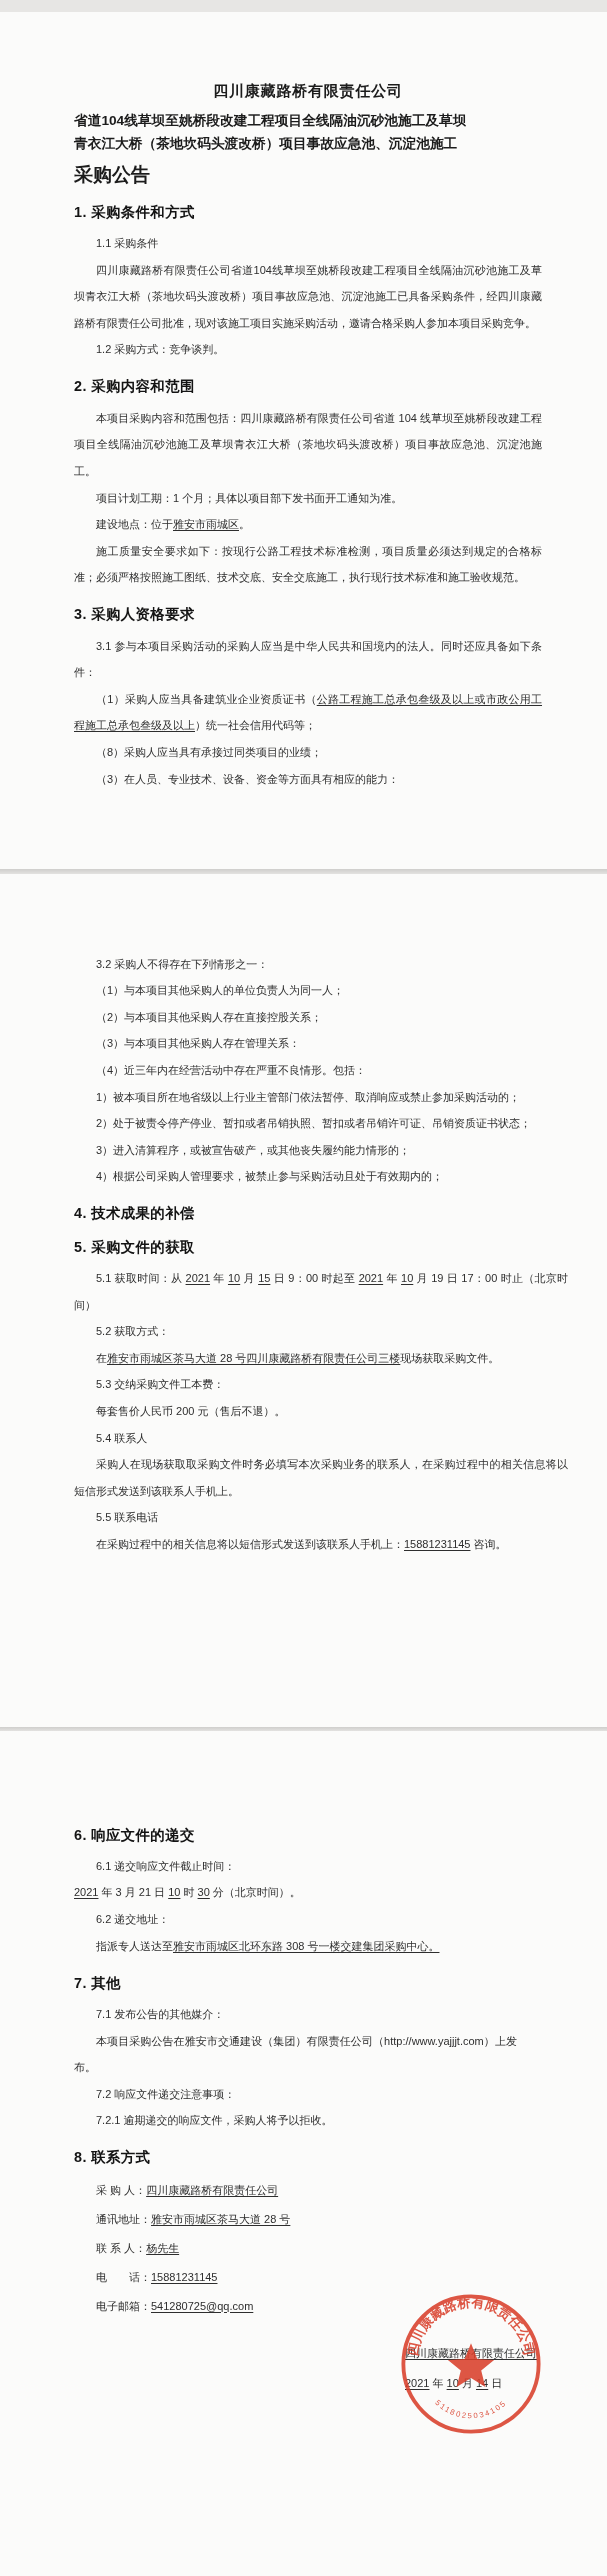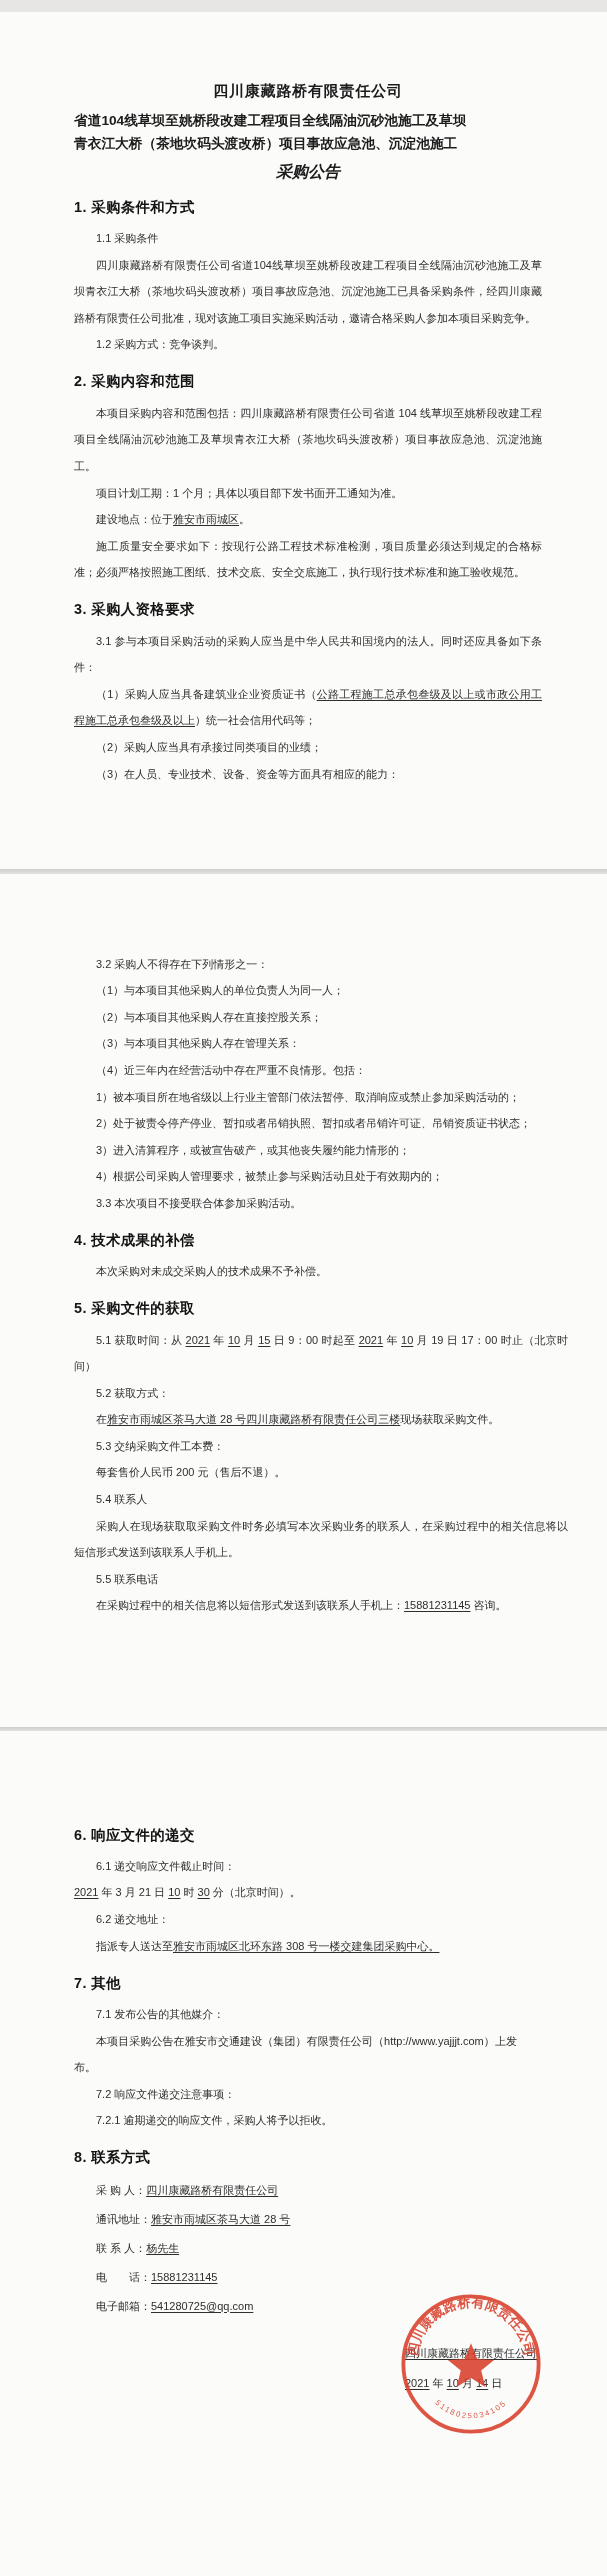--- a/index.html
+++ b/index.html
@@ -4,21 +4,21 @@
 <style>
   html,body{margin:0;padding:0;background:#e7e6e4;font-family:"Liberation Sans","DejaVu Sans",sans-serif;}
   .canvas{width:607px;margin:12px auto;background:#c2410c;}
   .page{width:607px;box-sizing:border-box;background:#fbfbfa;position:relative;overflow:hidden;color:#2d2d2d;}
   .page-sep{height:4.6px;background:linear-gradient(#cfcecc,#e3e2e0);}
   .p1{height:857px;padding:70px 65px 0 74px;}
   .p2{height:853px;padding:77px 39px 0 74px;}
   .p3{height:1022px;padding:80px 90px 0 74px;}
   .doc-company{text-align:center;font-size:15px;font-weight:700;color:#1c1c1c;margin:0 0 7.6px 0;letter-spacing:0.8px;}
   .doc-title{text-align:left;font-size:13.7px;font-weight:700;color:#1c1c1c;line-height:23.5px;margin:0;}
-  .doc-subtitle{text-align:center;font-size:16px;font-weight:700;color:#1c1c1c;margin:6.8px 0 0 0;font-style:italic;}
+  .doc-subtitle{font-size:19px;font-weight:700;color:#1c1c1c;margin:6.8px 0 0 0;}
   .sec-h{font-size:14.4px;font-weight:700;color:#141414;margin:14.4px 0 8.3px 0;letter-spacing:0.4px;}
   p.t{font-size:11px;line-height:26.6px;margin:0;text-align:justify;color:#2e2e2e;}
   .ind{text-indent:2em;}
   .u{text-decoration:underline;text-underline-offset:2.3px;}
   .contacts p.t{line-height:29px;}
   .sig-block{position:absolute;right:70px;top:607px;text-align:left;}
   .sig-block p{margin:0;font-size:11px;line-height:30px;color:#2e2e2e;}
   .stamp{position:absolute;left:398px;top:560px;width:146px;height:146px;opacity:.88;pointer-events:none;}
 </style>
 </head>
@@ -39,40 +39,38 @@
 
     <h2 class="sec-h">2. 采购内容和范围</h2>
     <p class="t ind">本项目采购内容和范围包括：四川康藏路桥有限责任公司省道 104 线草坝至姚桥段改建工程项目全线隔油沉砂池施工及草坝青衣江大桥（茶地坎码头渡改桥）项目事故应急池、沉淀池施工。</p>
     <p class="t ind">项目计划工期：1 个月；具体以项目部下发书面开工通知为准。</p>
     <p class="t ind"><span>建设地点：位于</span><span class="u">雅安市雨城区</span><span>。</span></p>
     <p class="t ind">施工质量安全要求如下：按现行公路工程技术标准检测，项目质量必须达到规定的合格标准；必须严格按照施工图纸、技术交底、安全交底施工，执行现行技术标准和施工验收规范。</p>
 
     <h2 class="sec-h">3. 采购人资格要求</h2>
     <p class="t ind">3.1 参与本项目采购活动的采购人应当是中华人民共和国境内的法人。同时还应具备如下条件：</p>
     <p class="t ind"><span>（1）采购人应当具备建筑业企业资质证书（</span><span class="u">公路工程施工总承包叁级及以上或市政公用工程施工总承包叁级及以上</span><span>）统一社会信用代码等；</span></p>
-    <p class="t ind">（2）采购人应当具有承接过同类项目的业绩；</p>
+    <p class="t ind">（8）采购人应当具有承接过同类项目的业绩；</p>
     <p class="t ind">（3）在人员、专业技术、设备、资金等方面具有相应的能力：</p>
   </div>
 
   <div class="page-sep"></div>
 
   <div class="page p2">
     <p class="t ind">3.2 采购人不得存在下列情形之一：</p>
     <p class="t ind">（1）与本项目其他采购人的单位负责人为同一人；</p>
     <p class="t ind">（2）与本项目其他采购人存在直接控股关系；</p>
     <p class="t ind">（3）与本项目其他采购人存在管理关系：</p>
     <p class="t ind">（4）近三年内在经营活动中存在严重不良情形。包括：</p>
     <p class="t ind">1）被本项目所在地省级以上行业主管部门依法暂停、取消响应或禁止参加采购活动的；</p>
     <p class="t ind">2）处于被责令停产停业、暂扣或者吊销执照、暂扣或者吊销许可证、吊销资质证书状态；</p>
     <p class="t ind">3）进入清算程序，或被宣告破产，或其他丧失履约能力情形的；</p>
     <p class="t ind">4）根据公司采购人管理要求，被禁止参与采购活动且处于有效期内的；</p>
-    <p class="t ind">3.3 本次项目不接受联合体参加采购活动。</p>
 
     <h2 class="sec-h">4. 技术成果的补偿</h2>
-    <p class="t ind">本次采购对未成交采购人的技术成果不予补偿。</p>
 
     <h2 class="sec-h">5. 采购文件的获取</h2>
     <p class="t ind"><span>5.1 获取时间：从 </span><span class="u">2021</span><span> 年 </span><span class="u">10</span><span> 月 </span><span class="u">15</span><span> 日 9：00 时起至 </span><span class="u">2021</span><span> 年 </span><span class="u">10</span><span> 月 19 日 17：00 时止（北京时间）</span></p>
     <p class="t ind">5.2 获取方式：</p>
     <p class="t ind"><span>在</span><span class="u">雅安市雨城区茶马大道 28 号四川康藏路桥有限责任公司三楼</span><span>现场获取采购文件。</span></p>
     <p class="t ind">5.3 交纳采购文件工本费：</p>
     <p class="t ind">每套售价人民币 200 元（售后不退）。</p>
     <p class="t ind">5.4 联系人</p>
     <p class="t ind">采购人在现场获取取采购文件时务必填写本次采购业务的联系人，在采购过程中的相关信息将以短信形式发送到该联系人手机上。</p>
     <p class="t ind">5.5 联系电话</p>

